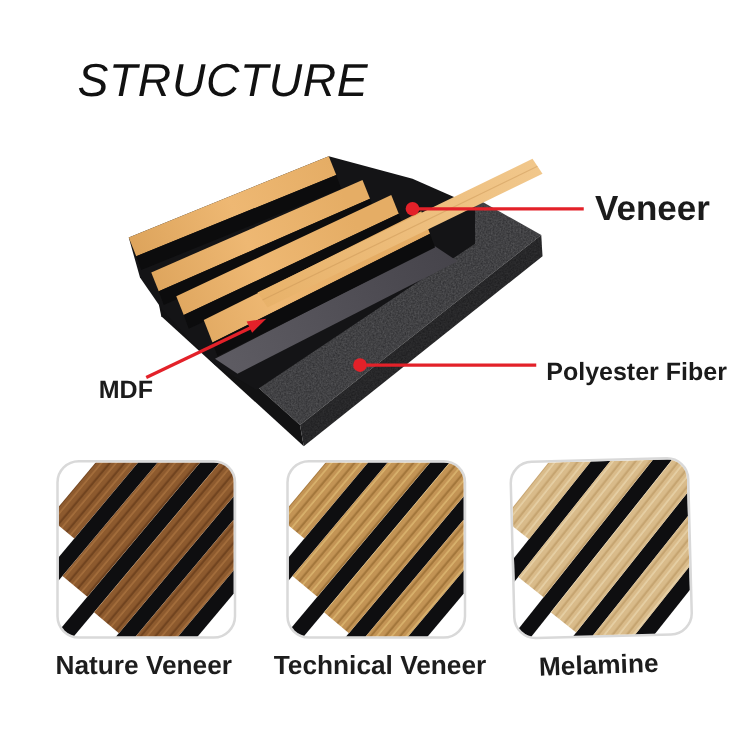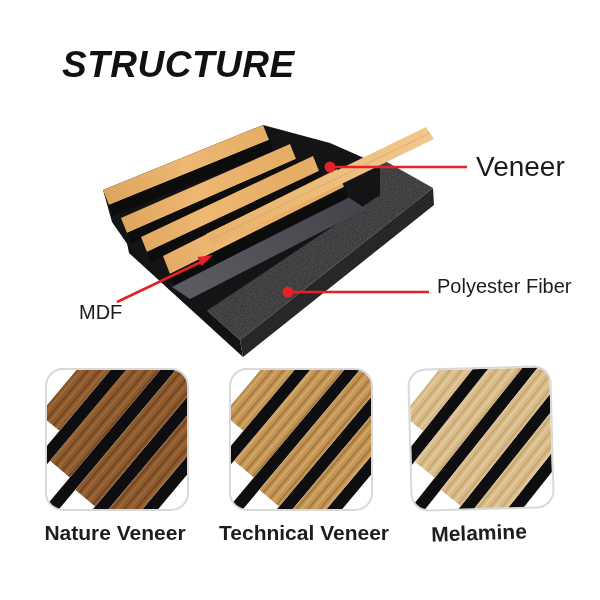--- a/index.html
+++ b/index.html
@@ -3,27 +3,27 @@
 <meta charset="utf-8">
 <style>
   html,body{margin:0;padding:0;background:#ffffff;}
   #canvas{
     position:relative;width:600px;height:600px;background:#ffffff;overflow:hidden;
     font-family:"Liberation Sans", sans-serif;color:#1c1c1c;
   }
   .abs{position:absolute;}
   #title{
     left:62px;top:44px;width:520px;display:flex;gap:27px;
-    font-size:37px;font-weight:700;font-style:italic;letter-spacing:0.5px;color:#111;
+    font-size:37px;font-weight:400;font-style:italic;letter-spacing:0.5px;color:#111;
     white-space:nowrap;
     flex-direction:column;
   }
-  .callout-label{font-weight:400;color:#1b1b1b;white-space:nowrap;}
+  .callout-label{font-weight:700;color:#1b1b1b;white-space:nowrap;}
   #veneer-label{left:476px;top:151px;font-size:28px;}
-  #polyester-label{left:437px;top:275px;font-size:20px;}
+  #polyester-label{left:437px;top:287px;font-size:20px;}
   #mdf-label{left:79px;top:301px;font-size:20px;}
   .sample-card{
     top:368px;width:140px;height:139px;border:2px solid #d9d9d9;border-radius:18px;
     background:#fff;overflow:hidden;
   }
   #card-0{left:45px;}
   #card-1{left:229px;}
   #card-2{left:409px;top:367px;transform:rotate(-1.5deg);}
   .sample-card svg{display:block;}
   .sample-label{

